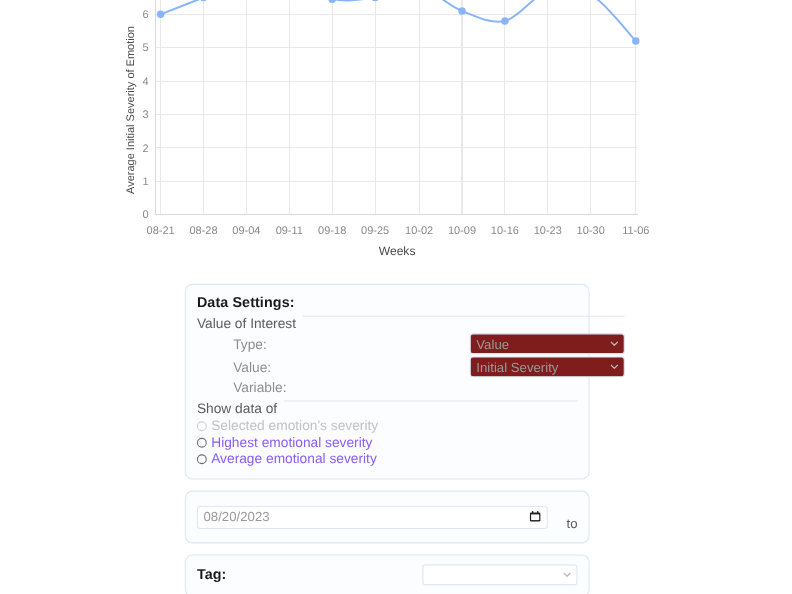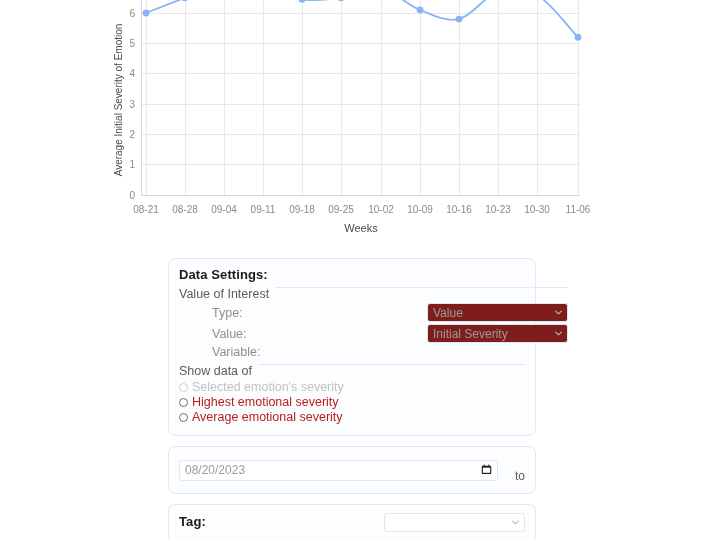--- a/index.html
+++ b/index.html
@@ -178,21 +178,21 @@
     background: #ffffff;
     flex: 0 0 auto;
   }
 
   .radio-row.disabled .radio-circle {
     border-color: #cfcfcf;
   }
 
   .radio-label {
     font-size: 12.5px;
-    color: #b91c1c;
+    color: #8b5cf6;
   }
 
   .radio-row.disabled .radio-label {
     color: #c2c2c2;
   }
 
   
   .date-row {
     display: flex;
     align-items: center;

